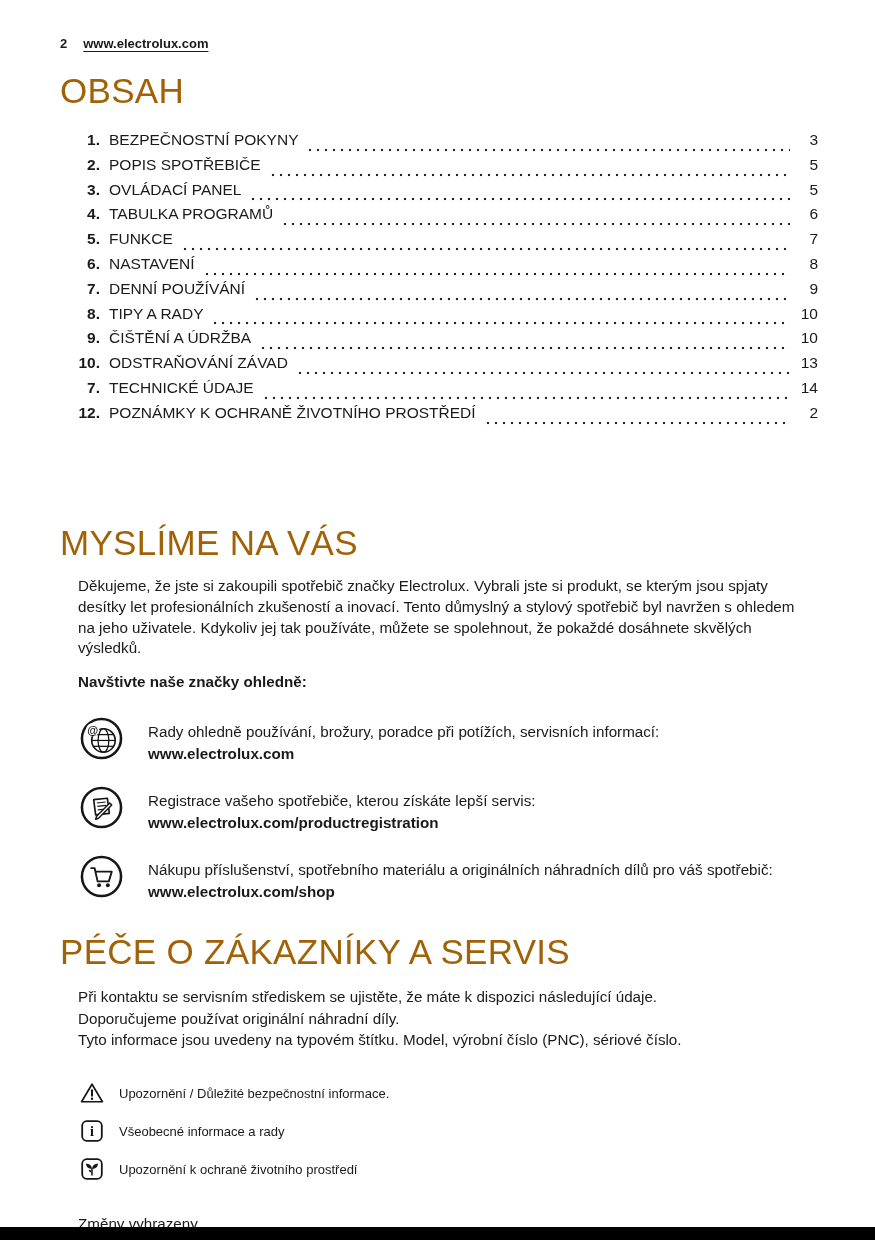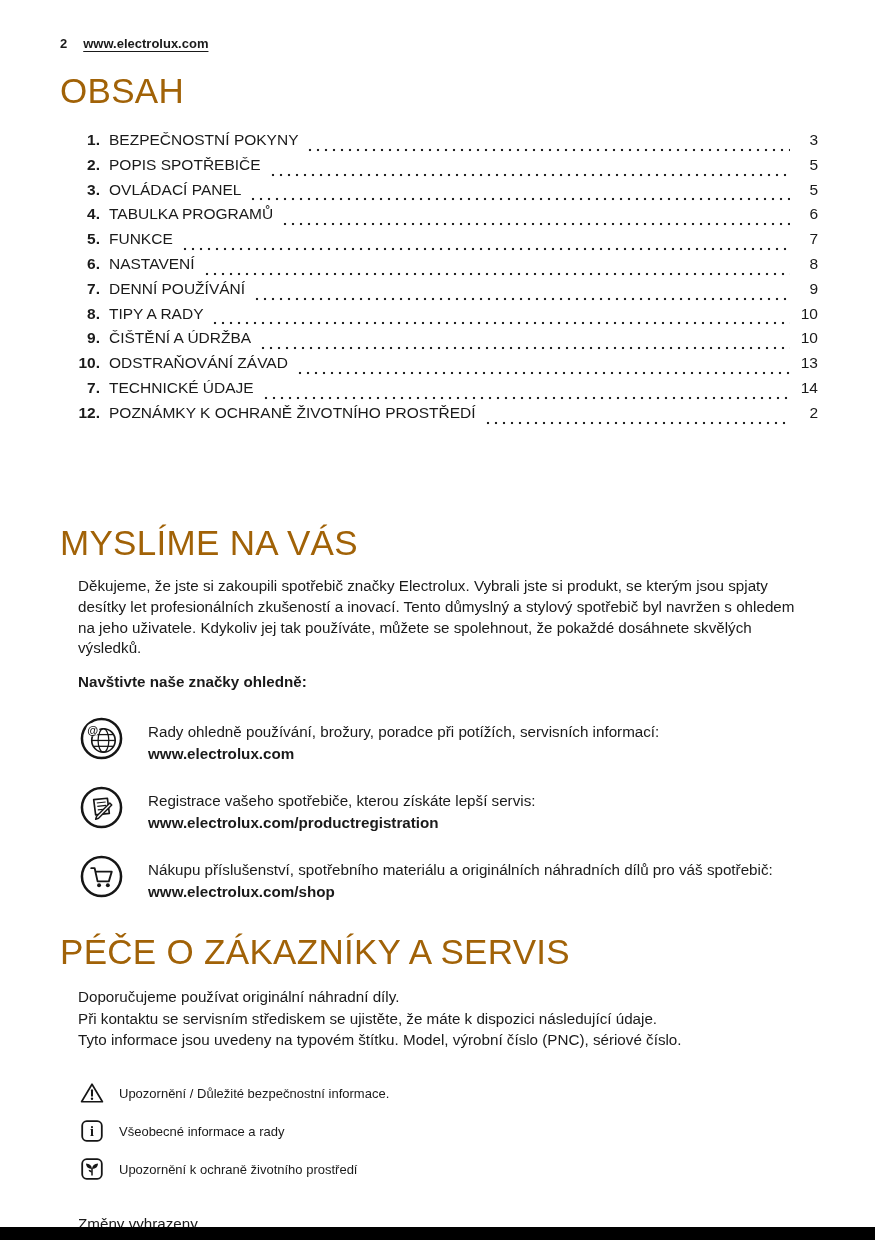--- a/index.html
+++ b/index.html
@@ -196,22 +196,22 @@
     </span>
     <div class="link-text-wrap">
       <div class="link-text">Nákupu příslušenství, spotřebního materiálu a originálních náhradních dílů pro váš spotřebič:</div>
       <div class="link-url">www.electrolux.com/shop</div>
     </div>
   </div>
 
   <h1 class="sec care-title">PÉČE O ZÁKAZNÍKY A SERVIS</h1>
 
   <div class="care-lines">
+    <div>Při kontaktu se servisním střediskem se ujistěte, že máte k dispozici následující údaje.</div>
     <div>Doporučujeme používat originální náhradní díly.</div>
-    <div>Při kontaktu se servisním střediskem se ujistěte, že máte k dispozici následující údaje.</div>
     <div>Tyto informace jsou uvedeny na typovém štítku. Model, výrobní číslo (PNC), sériové číslo.</div>
   </div>
 
   <div class="note-row first">
     <span class="note-icon">
       <svg viewBox="0 0 26 23" width="25" height="22">
         <path d="M13 2 L24.3 21 H1.7 Z" fill="none" stroke="#161616" stroke-width="1.8" stroke-linejoin="round"></path>
         <line x1="13" y1="8.5" x2="13" y2="14.5" stroke="#161616" stroke-width="2.2" stroke-linecap="round"></line>
         <circle cx="13" cy="17.8" r="1.3" fill="#161616"></circle>
       </svg>

